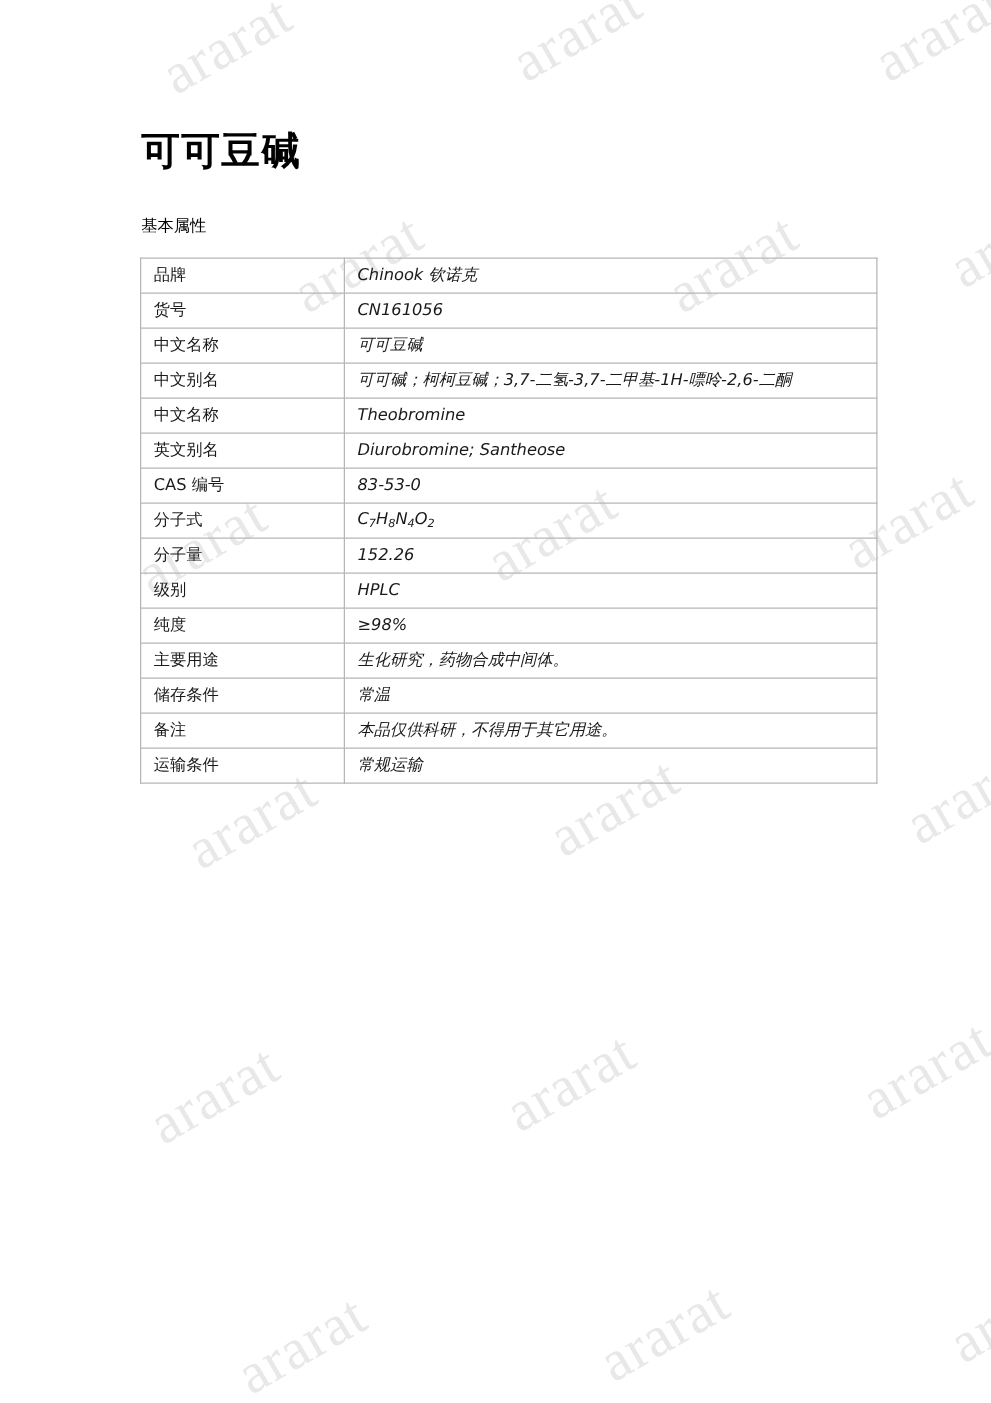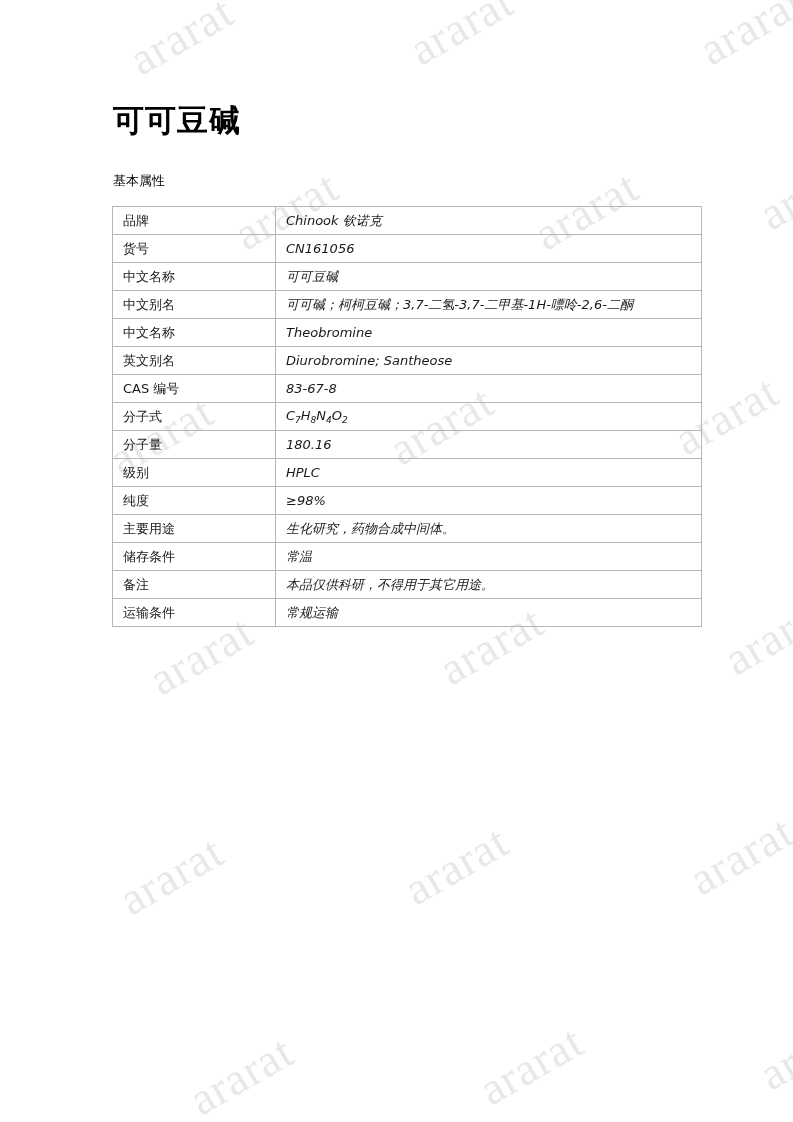--- a/index.html
+++ b/index.html
@@ -143,29 +143,29 @@
         <tr>
           <td class="key">中文名称</td>
           <td class="val">Theobromine</td>
         </tr>
         <tr>
           <td class="key">英文别名</td>
           <td class="val">Diurobromine; Santheose</td>
         </tr>
         <tr>
           <td class="key">CAS 编号</td>
-          <td class="val">83-67-8</td>
+          <td class="val">83-53-0</td>
         </tr>
         <tr>
           <td class="key">分子式</td>
           <td class="val formula">C<sub>7</sub>H<sub>8</sub>N<sub>4</sub>O<sub>2</sub></td>
         </tr>
         <tr>
           <td class="key">分子量</td>
-          <td class="val">180.16</td>
+          <td class="val">152.26</td>
         </tr>
         <tr>
           <td class="key">级别</td>
           <td class="val">HPLC</td>
         </tr>
         <tr>
           <td class="key">纯度</td>
           <td class="val">≥98%</td>
         </tr>
         <tr>

